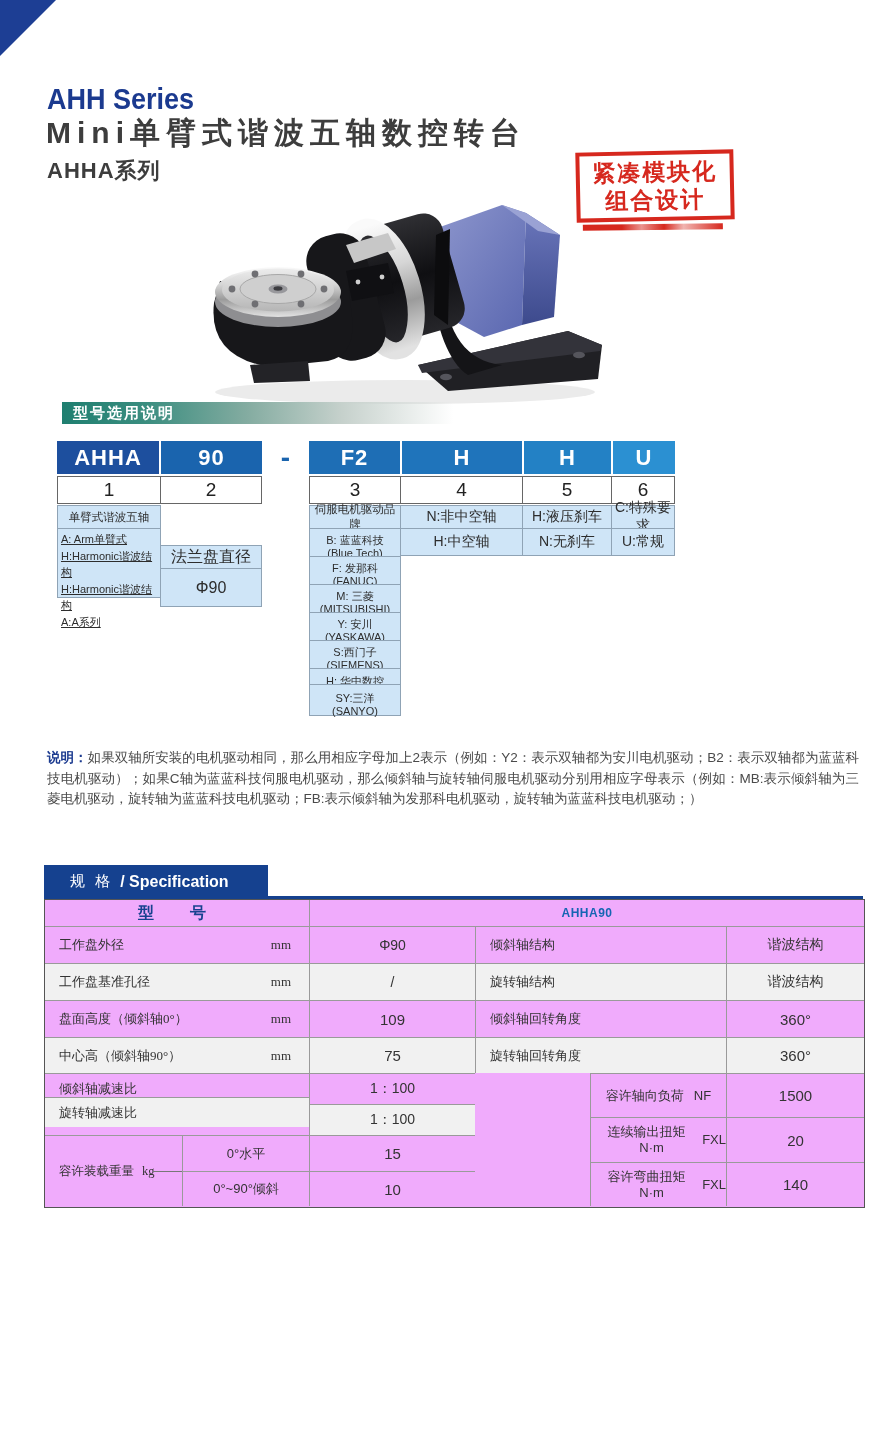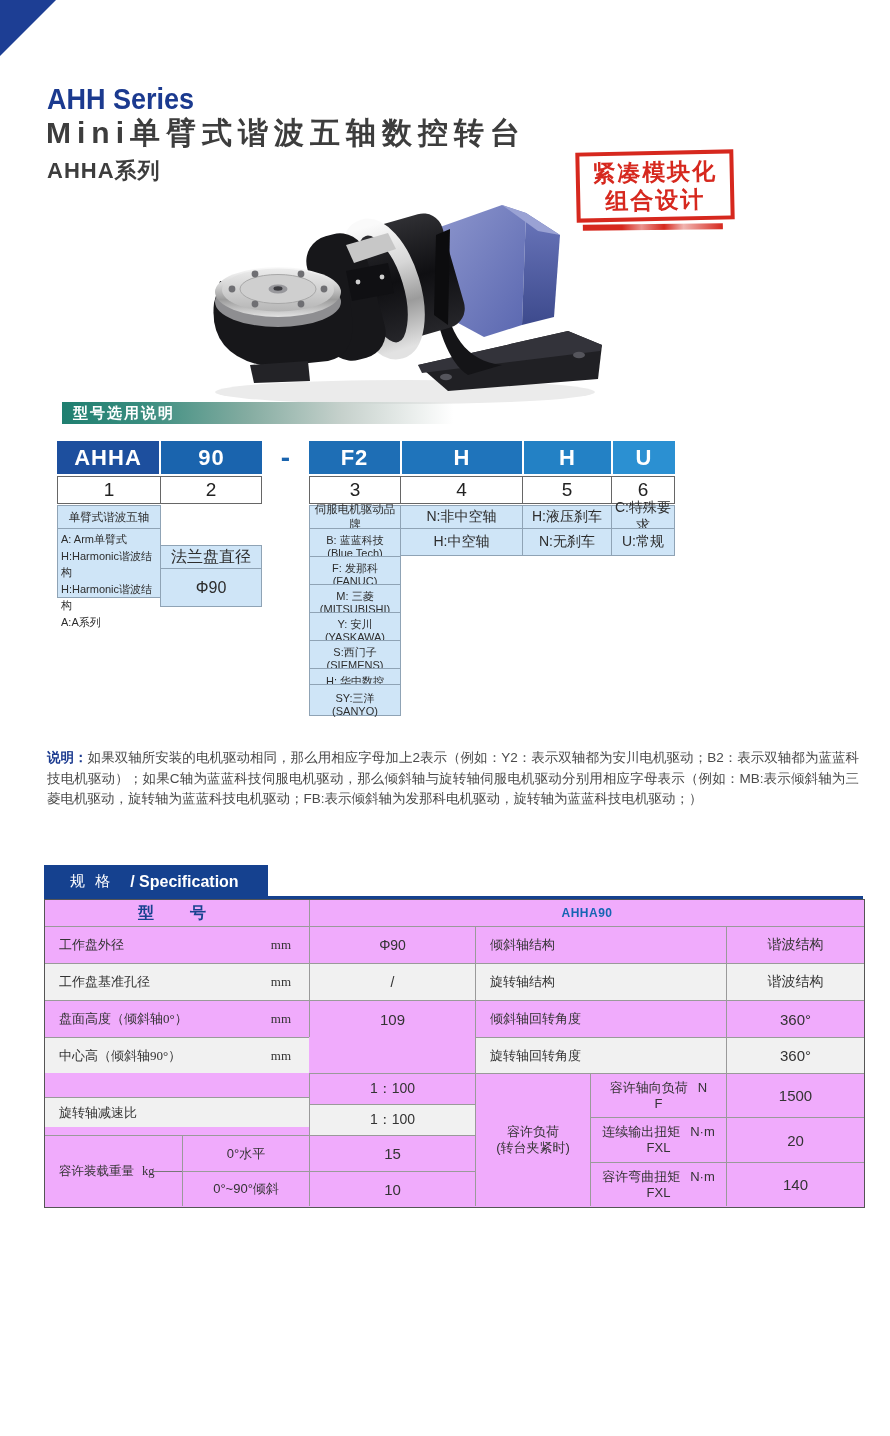--- a/index.html
+++ b/index.html
@@ -32,35 +32,35 @@
   .code-cell{top:0;height:33px;color:#fff;font-weight:bold;font-size:22px;letter-spacing:1px;}
   .cb1{background:#1d4f9e;} .cb2{background:#1a64ae;text-align:right;} .cb3{background:#1e6eb5;}
   .cb4{background:#1f74bb;} .cb5{background:#2381c5;} .cb6{background:#2b90d2;}
   .code-dash{top:0;height:33px;color:#1a64ae;font-weight:bold;font-size:28px;background:#fff;}
   .num-cell{top:35px;height:28px;border:1px solid #666;background:#fff;font-size:19px;color:#222;}
   .lb{background:#cfe5f7;border:1px solid #8fa3b5;color:#2d2d2d;}
   .hdr-row{top:64px;height:24px;}
   .lb-sm{font-size:11.5px;} .lb-md{font-size:14px;} .lb-lg{font-size:16px;margin-top:40px;}
   .brand{flex-direction:column;font-size:11px;line-height:13px;padding-top:9px;}
   #col1-body{top:87px;left:0;width:104px;height:70px;display:block;text-align:left;
-             font-size:11px;line-height:16.5px;padding:2px 3px;}
+             font-size:11px;line-height:16.5px;padding:2px 3px;text-decoration:underline;}
 
   
   #spec-tab{left:44px;top:865px;width:224px;height:33px;background:#15418f;color:#fff;
             display:flex;align-items:center;padding-left:26px;box-sizing:border-box;font-size:15px;}
-  #spec-tab .zh{letter-spacing:3px;} #spec-tab .en{font-weight:bold;margin-left:17px;font-size:16px;}
+  #spec-tab .zh{letter-spacing:3px;} #spec-tab .en{font-weight:bold;margin-left:7px;font-size:16px;}
   #spec-rule{left:44px;top:896px;width:819px;height:3px;background:#15418f;}
   #specTable{position:absolute;left:44px;top:899px;width:819px;height:307px;border:1px solid #555;box-sizing:content-box;background:#f0abfc;}
   .sc{position:absolute;box-sizing:border-box;display:flex;align-items:center;justify-content:center;color:#333;font-size:13px;text-align:center;}
   .bl{border-left:1px solid #9a9a9a;} .bt{border-top:1px solid #9a9a9a;}
   .gray{background:#f1f1f1;}
   .lab{justify-content:flex-start;padding-left:14px;text-align:left;font-family:Liberation Serif, serif;}
   .unit{position:absolute;right:18px;color:#333;}
   .val{font-size:14px;} .num{font-size:15px;}
-  .two-line{flex-direction:column;line-height:16px;justify-content:center;}
+  .two-line{flex-direction:row;line-height:16px;justify-content:center;}
   #model-label-cell{font-weight:bold;font-size:16px;color:#17418f;letter-spacing:10px;}
   #model-value-cell{font-weight:bold;font-size:12px;color:#1565b3;letter-spacing:.5px;}
   .ltick{position:absolute;top:35px;left:108px;width:29px;height:1px;background:#777;}
 
   
   #note{left:47px;top:748px;width:812px;font-size:13.5px;line-height:20.5px;color:#4a4a4a;text-align:justify;}
   #note .note-label{font-weight:bold;color:#1b3a8f;}
 
   #product{left:150px;top:185px;width:460px;height:230px;}
 </style>
@@ -254,43 +254,41 @@
     <div class="sc bl bt num" style="left:264px;top:100px;width:166px;height:37px">109</div>
     <div class="sc bl bt lab" style="left:430px;top:100px;width:251px;height:37px">
         <span>倾斜轴回转角度</span>
       </div>
     <div class="sc bl bt num" style="left:681px;top:100px;width:138px;height:37px">360°</div>
 
     <div class="sc bt lab gray" style="left:0;top:137px;width:264px;height:36px">
       <span>中心高（倾斜轴90°）</span>
         <span class="unit">mm</span>
     </div>
+    <div class="sc bl bt num gray" style="left:264px;top:137px;width:166px;height:36px">75</div>
     <div class="sc bl bt lab gray" style="left:430px;top:137px;width:251px;height:36px">
         <span>旋转轴回转角度</span>
       </div>
     <div class="sc bl bt num gray" style="left:681px;top:137px;width:138px;height:36px">360°</div>
 
+    <div class="sc bt lab" style="left:0;top:173px;width:264px;height:31px">倾斜轴减速比</div>
     <div class="sc bl bt val" style="left:264px;top:173px;width:166px;height:31px">1：100</div>
     <div class="sc bt lab gray" style="left:0;top:197px;width:264px;height:30px">旋转轴减速比</div>
     <div class="sc bl bt val gray" style="left:264px;top:204px;width:166px;height:31px">1：100</div>
 
     <div class="sc bt lab" style="left:0;top:235px;width:137px;height:71px;font-size:12.5px">
       <span>容许装载重量</span>
         <span style="margin-left:8px">kg</span>
       <span class="ltick"></span>
     </div>
     <div class="sc bl bt" style="left:137px;top:235px;width:127px;height:36px">0°水平</div>
     <div class="sc bl bt num" style="left:264px;top:235px;width:166px;height:36px">15</div>
     <div class="sc bl bt" style="left:137px;top:271px;width:127px;height:35px">0°~90°倾斜</div>
     <div class="sc bl bt num" style="left:264px;top:271px;width:166px;height:35px">10</div>
 
-    <div class="sc bl bt two-line" style="left:430px;top:173px;width:115px;height:133px">
-      <div>容许负荷</div>
-      <div>(转台夹紧时)</div>
-    </div>
     <div class="sc bl bt two-line" style="left:545px;top:173px;width:136px;height:44px">
       <div><span>容许轴向负荷</span><span style="margin-left:10px">N</span></div>
       <div>F</div>
     </div>
     <div class="sc bl bt num" style="left:681px;top:173px;width:138px;height:44px">1500</div>
     <div class="sc bl bt two-line" style="left:545px;top:217px;width:136px;height:45px">
       <div><span>连续输出扭矩</span><span style="margin-left:10px">N·m</span></div>
       <div>FXL</div>
     </div>
     <div class="sc bl bt num" style="left:681px;top:217px;width:138px;height:45px">20</div>

